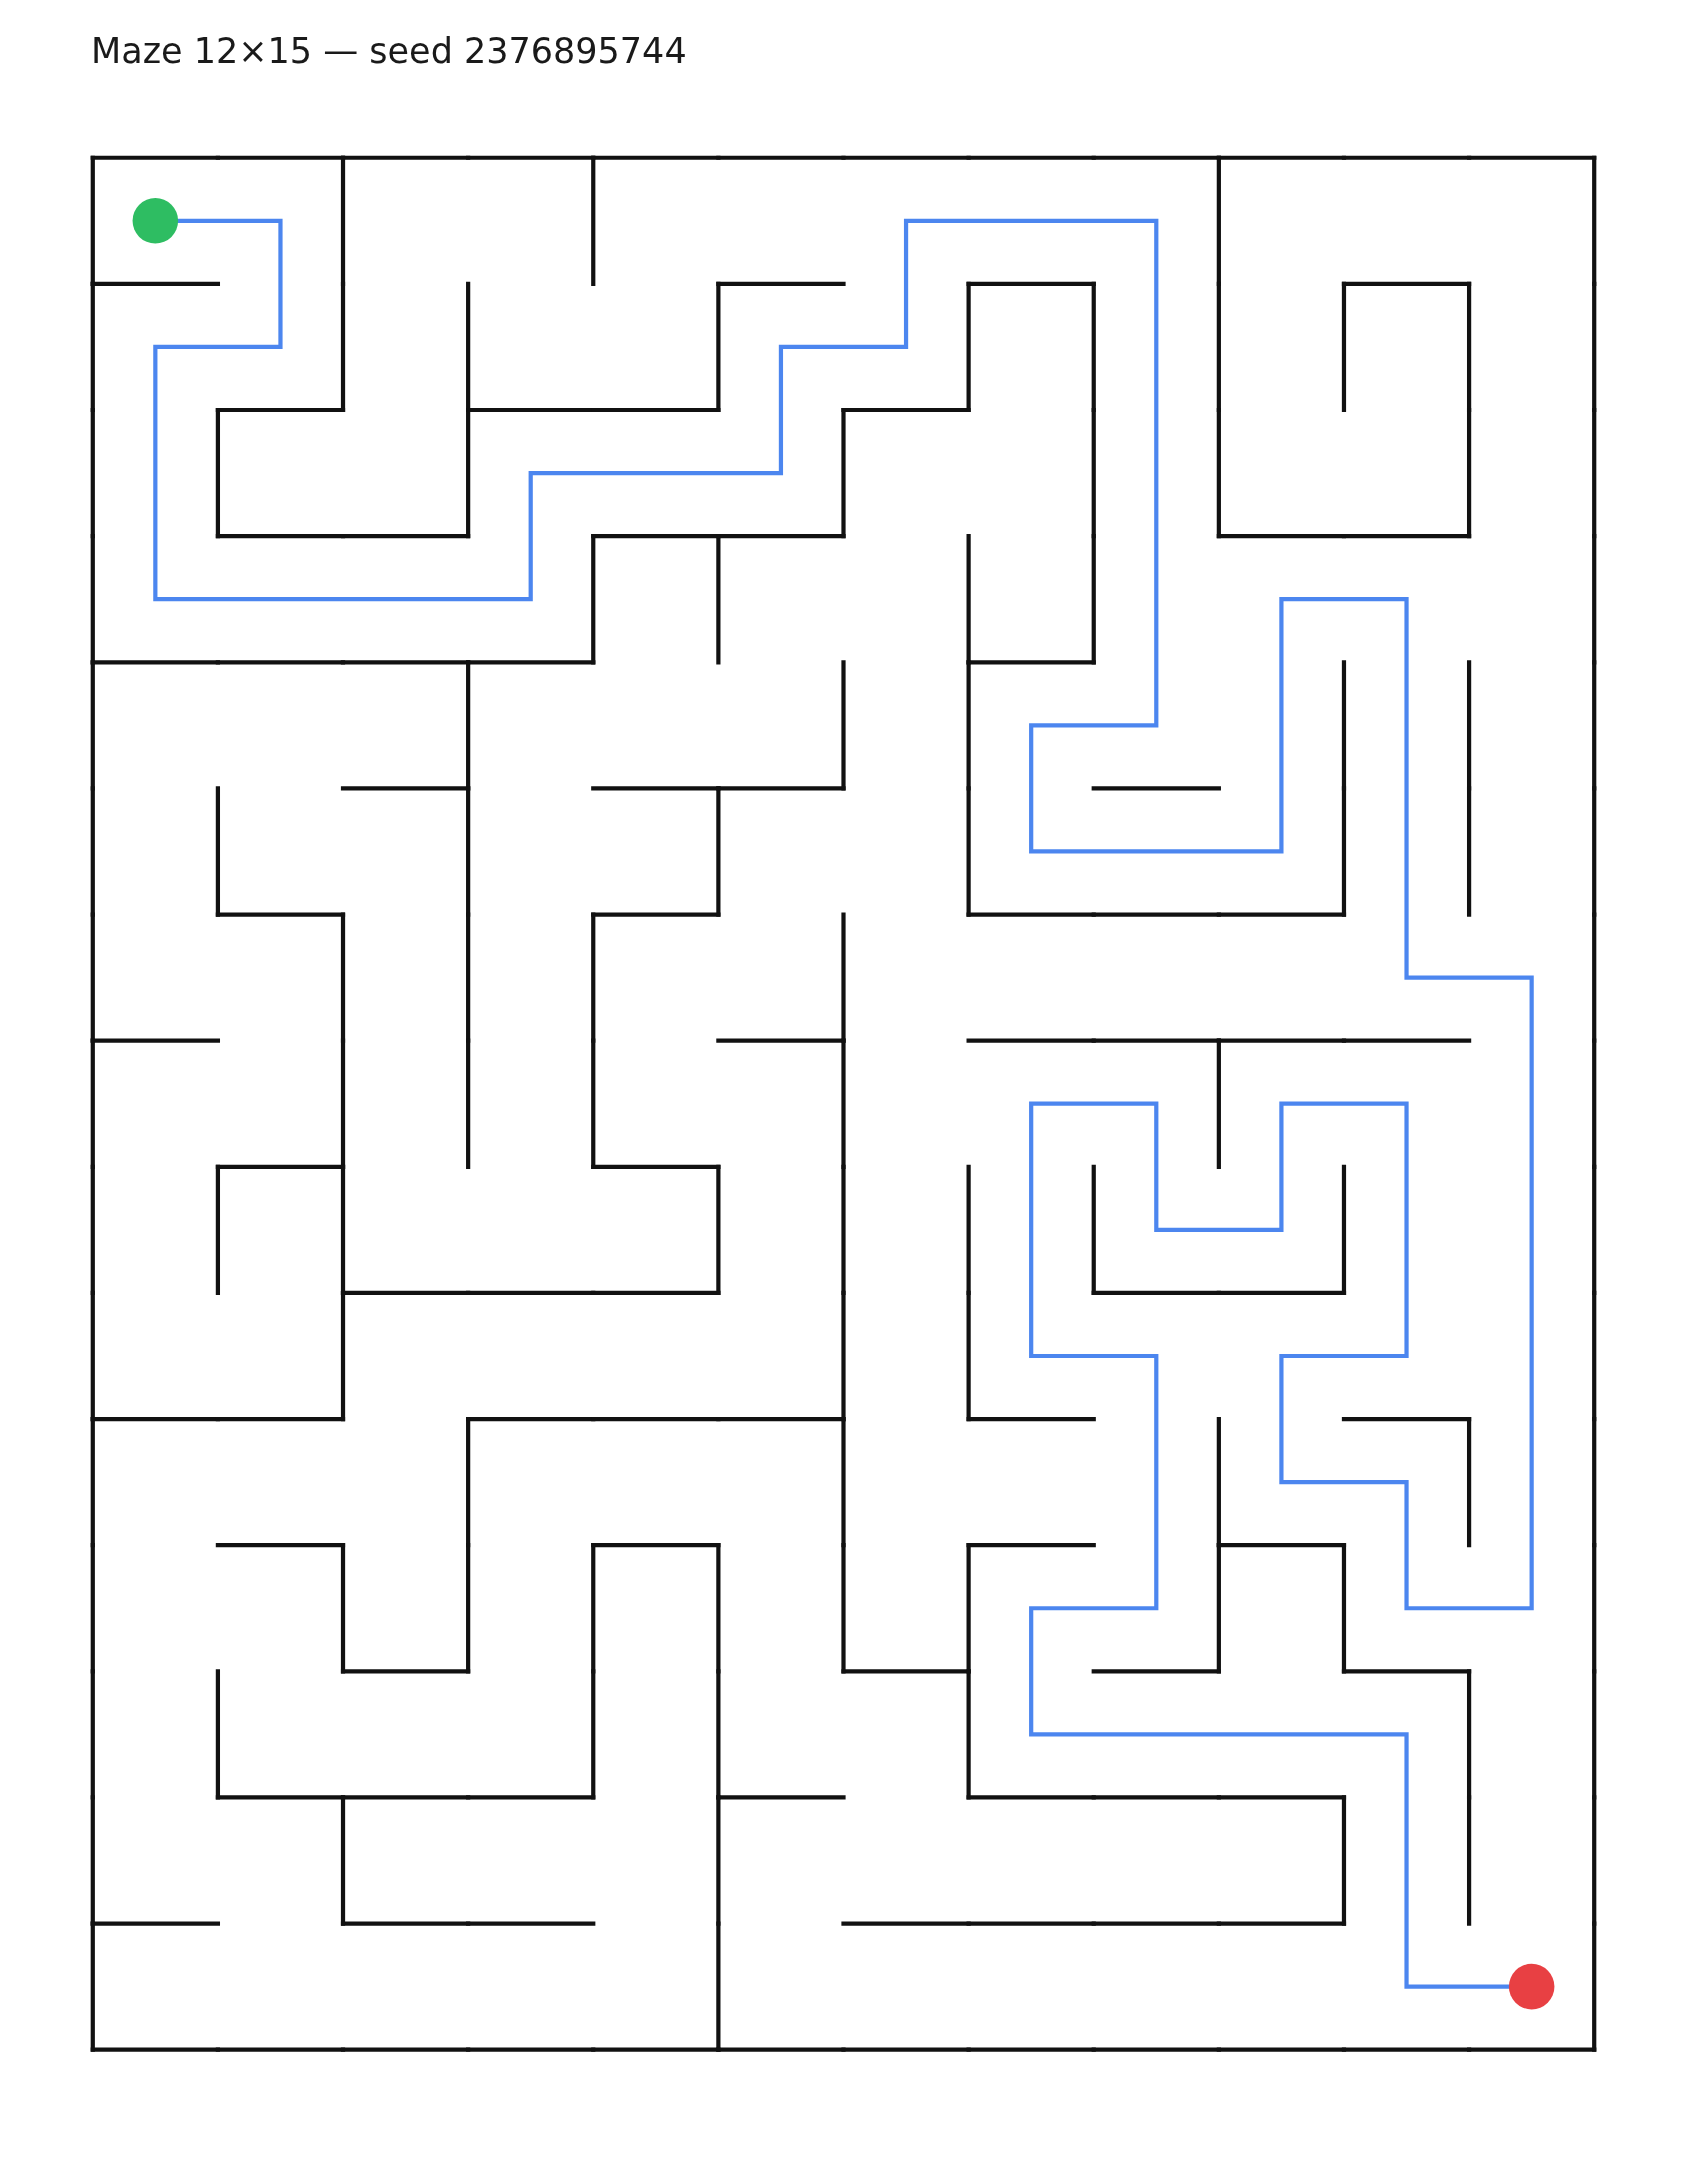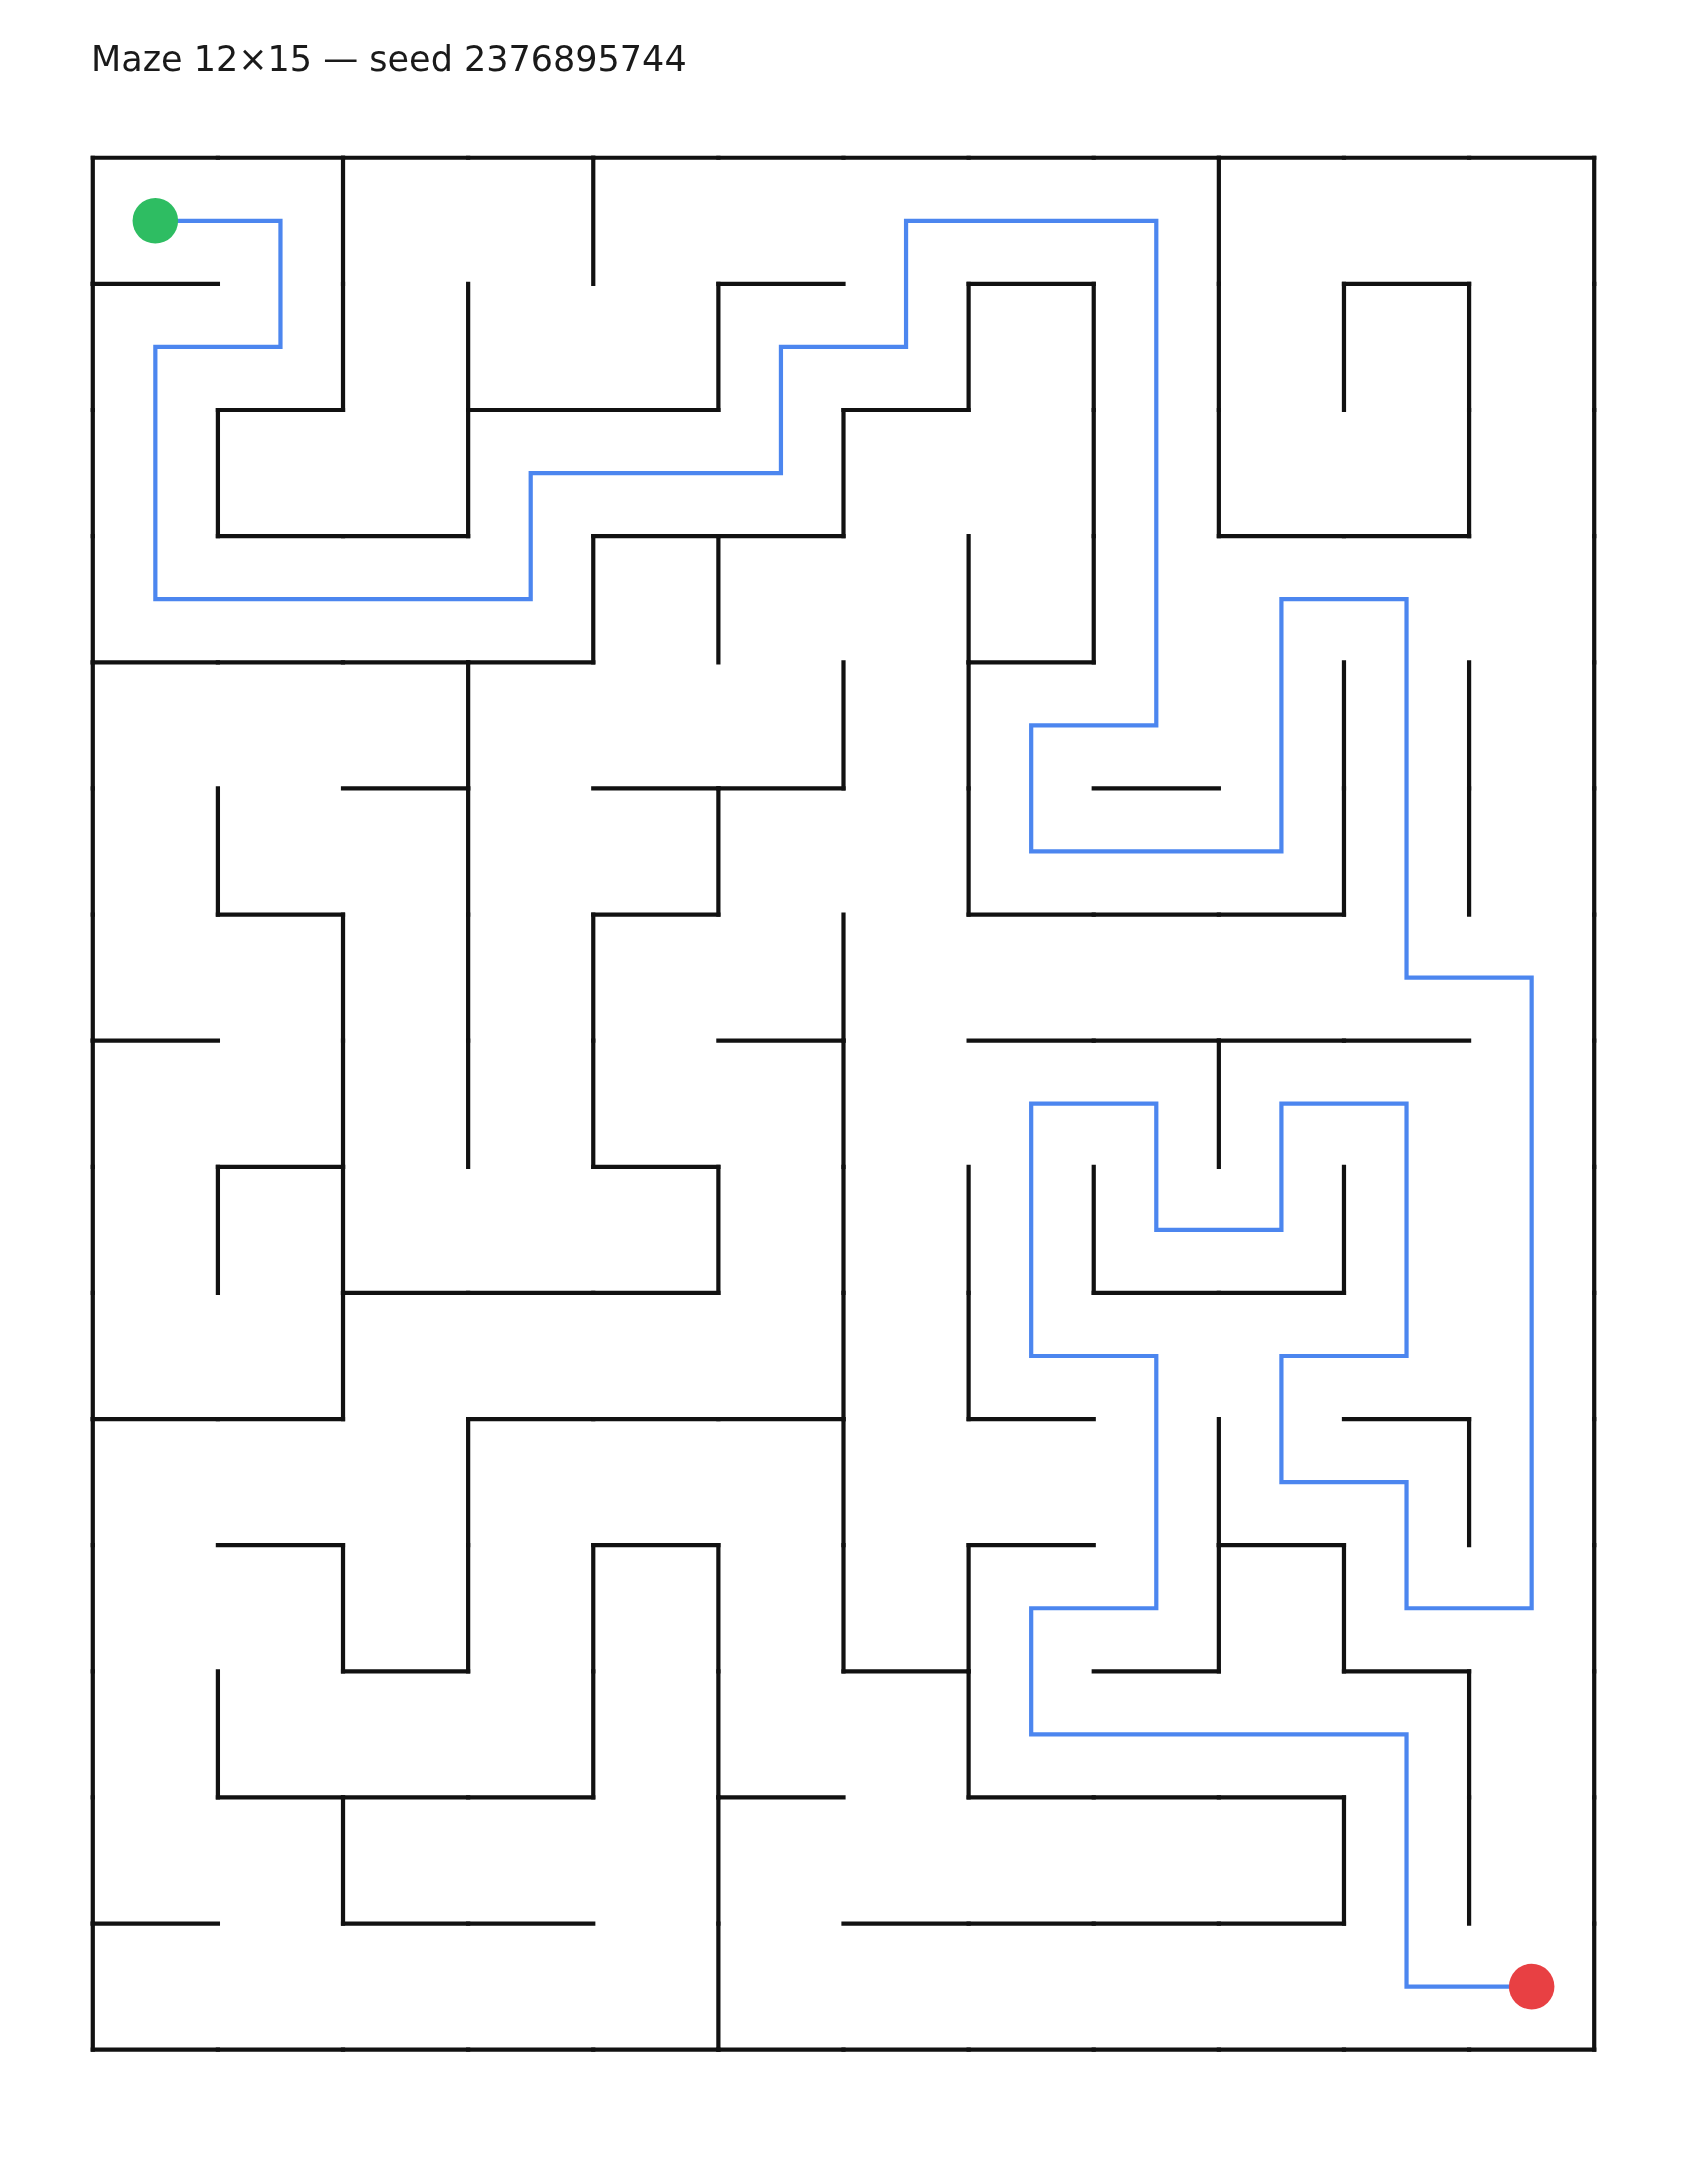--- a/index.html
+++ b/index.html
@@ -13,21 +13,21 @@
   #page {
     position: relative;
     width: 1687px;
     height: 2183px;
     background: #ffffff;
     overflow: hidden;
   }
   .maze-title {
     position: absolute;
     left: 91px;
-    top: 40px;
+    top: 32px;
     font-size: 35px;
     line-height: 1.1;
     color: #1a1a1a;
     white-space: nowrap;
   }
   #maze-svg {
     position: absolute;
     left: 0;
     top: 0;
   }

